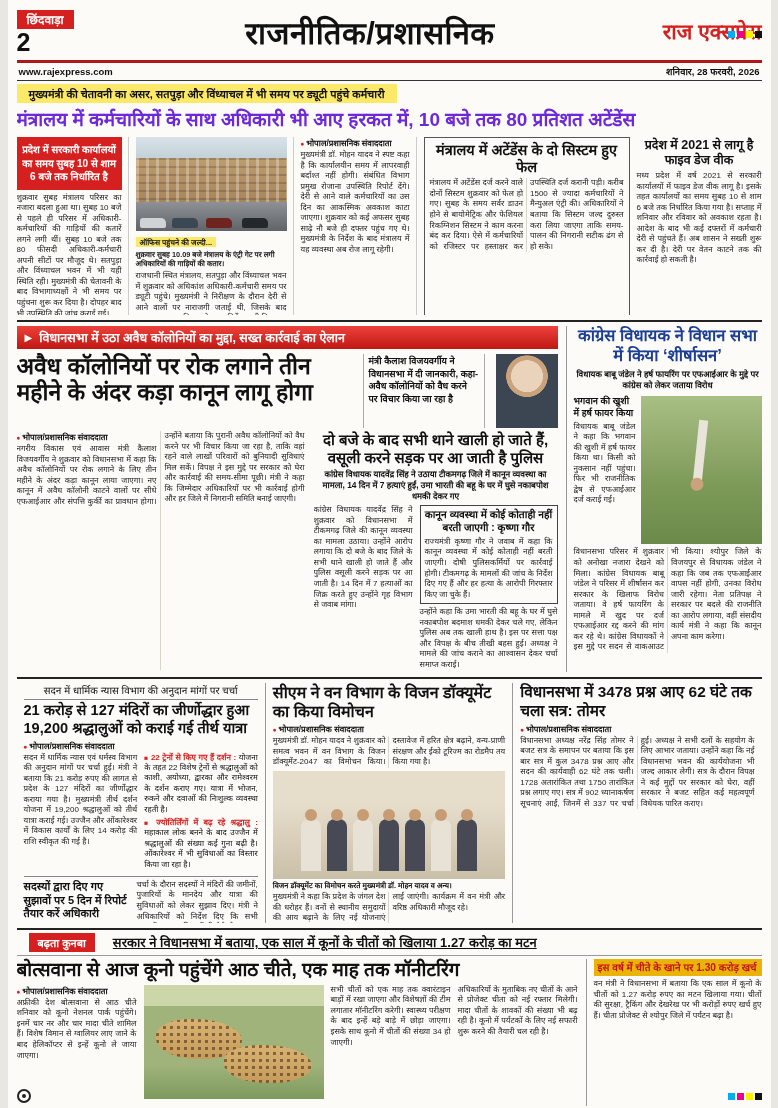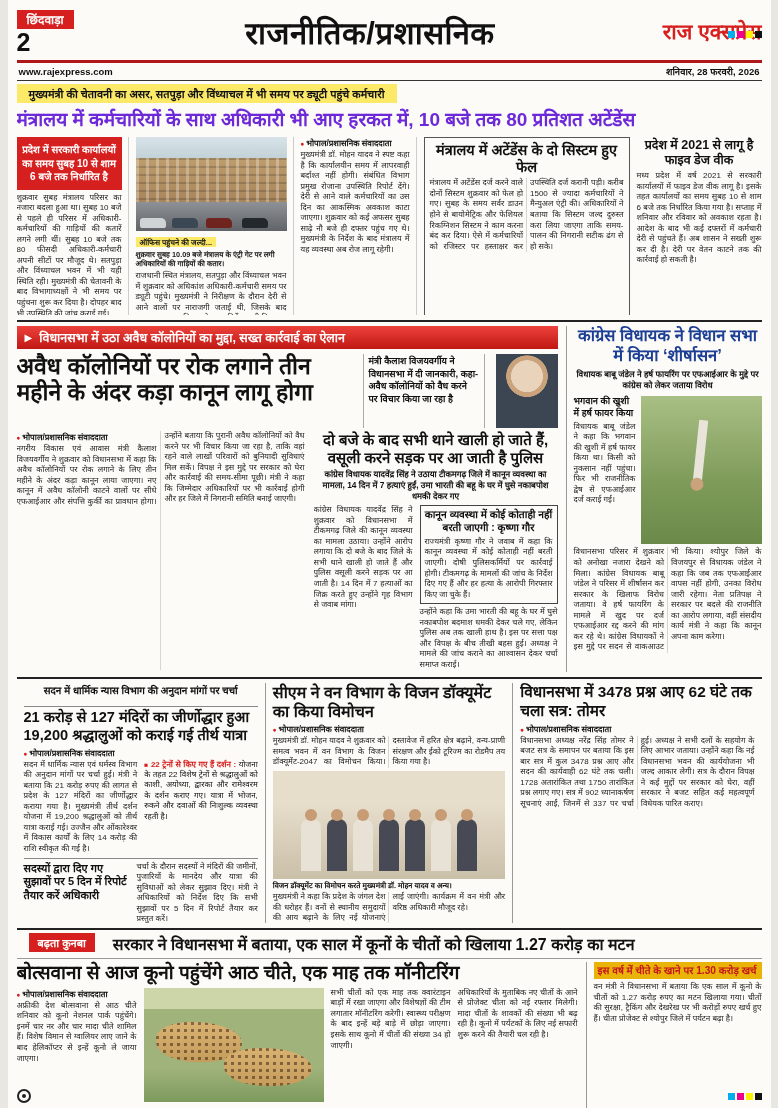--- a/index.html
+++ b/index.html
@@ -71,42 +71,42 @@
   .hs-row{display:grid;grid-template-columns:62px 1fr;gap:5px;margin:3px 0;}
   .hs-side h5{font-size:9.3px;font-weight:bold;line-height:1.25;margin-bottom:2px;}
   .ph-headstand{height:148px;background:linear-gradient(180deg,#a9bf85,#7d9a58 60%,#6b8a4a);}
   .pose{position:absolute;left:46%;top:16%;width:9px;height:62px;background:#e8e4da;transform:rotate(6deg);display:block;}
   .pose::after{content:"";position:absolute;bottom:-9px;left:-2px;width:13px;height:13px;border-radius:50%;background:#caa27b;}
 
   
   .s3{margin-top:5px;border-top:2px solid #222;padding-top:4px;display:grid;grid-template-columns:1fr 1fr 1fr;height:246px;overflow:hidden;}
   .s3 article{padding:0 7px;overflow:hidden;}
   .s3 .mid{border-left:1px solid #999;border-right:1px solid #999;}
-  .kicker-line{font-size:10px;font-weight:bold;text-align:center;border-bottom:1px solid #888;padding-bottom:9px;margin-bottom:2px;}
+  .kicker-line{font-size:10px;font-weight:normal;text-align:center;border-bottom:1px solid #888;padding-bottom:2px;margin-bottom:2px;}
   .s3-a h3{font-size:14.6px;font-weight:bold;line-height:1.22;margin-bottom:2px;}
   .s3a-row{display:grid;grid-template-columns:1fr 1fr;gap:7px;}
   .bullet{font-size:8px;line-height:1.3;text-align:justify;margin-bottom:3px;}
   .bullet b{color:#d6201f;}
   .bullet::before{content:"\25A0 ";color:#d6201f;font-size:6.5px;}
   .s3a-sub{border-top:1px solid #888;margin-top:3px;padding-top:3px;display:grid;grid-template-columns:106px 1fr;gap:7px;}
   .s3a-sub h4{font-size:11px;font-weight:bold;line-height:1.25;}
   .s3-b h3{font-size:16px;font-weight:bold;line-height:1.2;margin-bottom:2px;}
   .ph-group{height:108px;margin:3px 0 2px;background:linear-gradient(180deg,#e6ddcb 0 30%,#cabfa8 100%);
     display:flex;align-items:flex-end;justify-content:center;gap:6px;padding-bottom:8px;}
   .person{width:20px;height:52px;background:#474a55;border-radius:8px 8px 0 0;position:relative;display:block;}
   .person::before{content:"";position:absolute;top:-10px;left:4px;width:12px;height:12px;border-radius:50%;background:#c79b74;}
   .person.l{background:#e8e2d6;}
   .caption{font-size:7.4px;font-weight:bold;line-height:1.25;margin-bottom:2px;}
   .s3-c h3{font-size:15.4px;font-weight:bold;line-height:1.22;margin-bottom:2px;}
 
   
   .s4{margin-top:5px;border-top:2px solid #222;overflow:hidden;}
   .s4-strip{display:flex;align-items:flex-start;gap:18px;padding:3px 12px;border-bottom:1px solid #999;}
   .label-red{background:#d6201f;color:#fff;font-size:11px;font-weight:bold;padding:2px 9px;}
-  .strip-txt{font-size:16px;font-weight:bold;}
+  .strip-txt{font-size:13px;font-weight:bold;text-decoration:underline;}
   .s4-main{display:grid;grid-template-columns:1fr 176px;gap:8px;padding-top:3px;height:150px;overflow:hidden;}
   .s4-left h2{font-size:19px;font-weight:bold;line-height:1.15;margin-bottom:4px;}
   .s4-cols{display:grid;grid-template-columns:1fr 180px 1fr 1fr;gap:7px;overflow:hidden;}
   .ph-cheetah{height:114px;background:linear-gradient(180deg,#cdd6a8 0 18%,#9fb37a 18% 70%,#7e9a5d);}
   .ch{position:absolute;display:block;border-radius:40% 55% 45% 50%;
     background:radial-gradient(circle at 20% 20%, rgba(60,40,20,.55) 0 1.5px, transparent 2px) 0 0/7px 7px,
     linear-gradient(#d9b271,#c69c5b);}
   .ch.one{left:12px;top:34px;width:86px;height:40px;}
   .ch.two{left:80px;top:60px;width:88px;height:38px;}
   .s4-right{border-left:1px solid #999;padding-left:7px;overflow:hidden;}
@@ -237,20 +237,24 @@
     <article class="s3-a">
       <div class="kicker-line">सदन में धार्मिक न्यास विभाग की अनुदान मांगों पर चर्चा</div>
       <h3>21 करोड़ से 127 मंदिरों का जीर्णोद्धार हुआ 19,200 श्रद्धालुओं को कराई गई तीर्थ यात्रा</h3>
       <p class="byline">भोपाल/प्रशासनिक संवाददाता</p>
       <div class="s3a-row">
         <p class="bt">सदन में धार्मिक न्यास एवं धर्मस्व विभाग की अनुदान मांगों पर चर्चा हुई। मंत्री ने बताया कि 21 करोड़ रुपए की लागत से प्रदेश के 127 मंदिरों का जीर्णोद्धार कराया गया है। मुख्यमंत्री तीर्थ दर्शन योजना में 19,200 श्रद्धालुओं को तीर्थ यात्रा कराई गई। उज्जैन और ओंकारेश्वर में विकास कार्यों के लिए 14 करोड़ की राशि स्वीकृत की गई है।</p>
         <div>
           <div class="bullet">
             <b>22 ट्रेनों से किए गए हैं दर्शन :</b>
             <span>योजना के तहत 22 विशेष ट्रेनों से श्रद्धालुओं को काशी, अयोध्या, द्वारका और रामेश्वरम के दर्शन कराए गए। यात्रा में भोजन, रुकने और दवाओं की निःशुल्क व्यवस्था रहती है।</span>
+          </div>
+          <div class="bullet">
+            <b>ज्योतिर्लिंगों में बढ़ रहे श्रद्धालु :</b>
+            <span>महाकाल लोक बनने के बाद उज्जैन में श्रद्धालुओं की संख्या कई गुना बढ़ी है। ओंकारेश्वर में भी सुविधाओं का विस्तार किया जा रहा है।</span>
           </div>
         </div>
       </div>
       <div class="s3a-sub">
         <h4>सदस्यों द्वारा दिए गए सुझावों पर 5 दिन में रिपोर्ट तैयार करें अधिकारी</h4>
         <p class="bt">चर्चा के दौरान सदस्यों ने मंदिरों की जमीनों, पुजारियों के मानदेय और यात्रा की सुविधाओं को लेकर सुझाव दिए। मंत्री ने अधिकारियों को निर्देश दिए कि सभी सुझावों पर 5 दिन में रिपोर्ट तैयार कर प्रस्तुत करें।</p>
       </div>
     </article>
     <article class="s3-b mid">
       <h3>सीएम ने वन विभाग के विजन डॉक्यूमेंट का किया विमोचन</h3>

